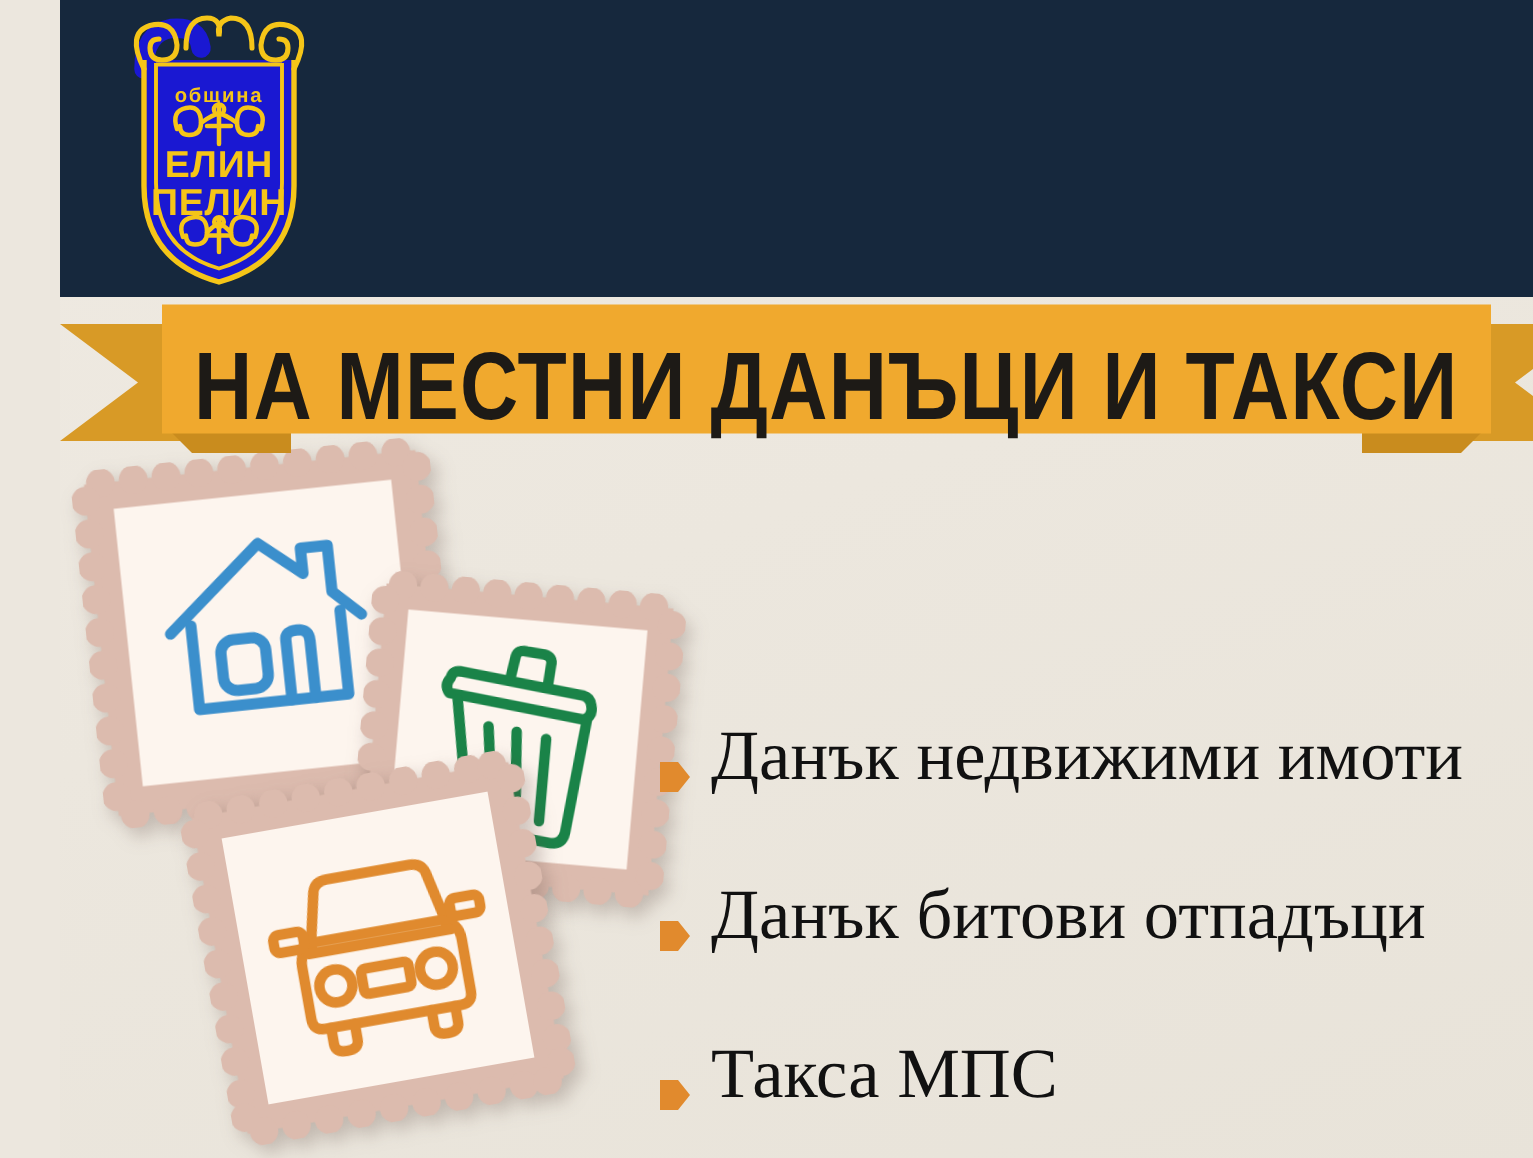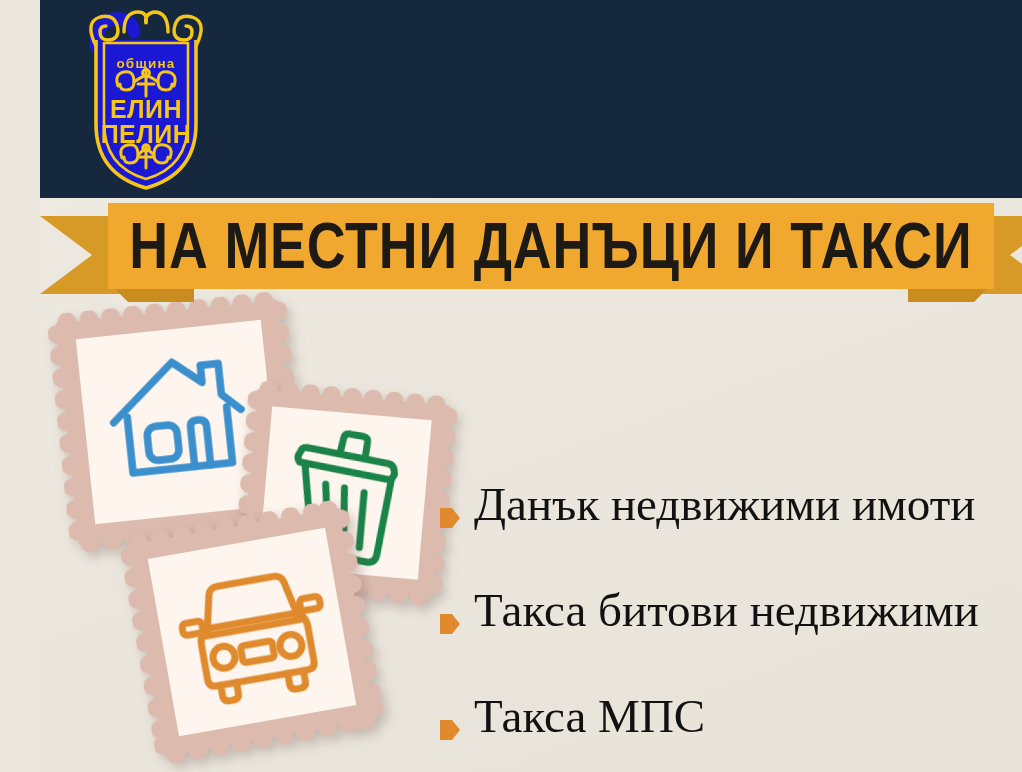--- a/index.html
+++ b/index.html
@@ -94,21 +94,21 @@
   .ribbon-fold.left  { left: 68px;  clip-path: polygon(0 0, 86px 0, 86px 20px, 20px 20px); }
   .ribbon-fold.right { right: 68px; clip-path: polygon(0 0, 86px 0, 66px 20px, 0 20px); }
   .ribbon-main {
     position: absolute;
     left: 68px;
     top: 7px;
     width: 886px;
     height: 86px;
     background: #f0a92e;
     display: flex;
-    align-items: center;
+    align-items: flex-end;
     justify-content: center;
   }
   .ribbon-text {
     color: #1d1a16;
     font-family: "Liberation Sans Narrow", "Liberation Sans", sans-serif;
     font-weight: bold;
     font-size: 64px;
     line-height: 64px;
     letter-spacing: 1px;
     transform: scaleX(0.84);
@@ -419,21 +419,21 @@
       <svg class="bullet" viewBox="0 0 20 24">
         <path d="M0 2 L12 2 L20 12 L12 22 L0 22 Z" fill="#e18a2d"></path>
       </svg>
       <span class="tax-label">Данък недвижими имоти</span>
     </div>
 
     <div class="tax-item">
       <svg class="bullet" viewBox="0 0 20 24">
         <path d="M0 2 L12 2 L20 12 L12 22 L0 22 Z" fill="#e18a2d"></path>
       </svg>
-      <span class="tax-label">Такса битови недвижими</span>
+      <span class="tax-label">Данък битови отпадъци</span>
     </div>
 
     <div class="tax-item">
       <svg class="bullet" viewBox="0 0 20 24">
         <path d="M0 2 L12 2 L20 12 L12 22 L0 22 Z" fill="#e18a2d"></path>
       </svg>
       <span class="tax-label">Такса МПС</span>
     </div>
   </div>
 

